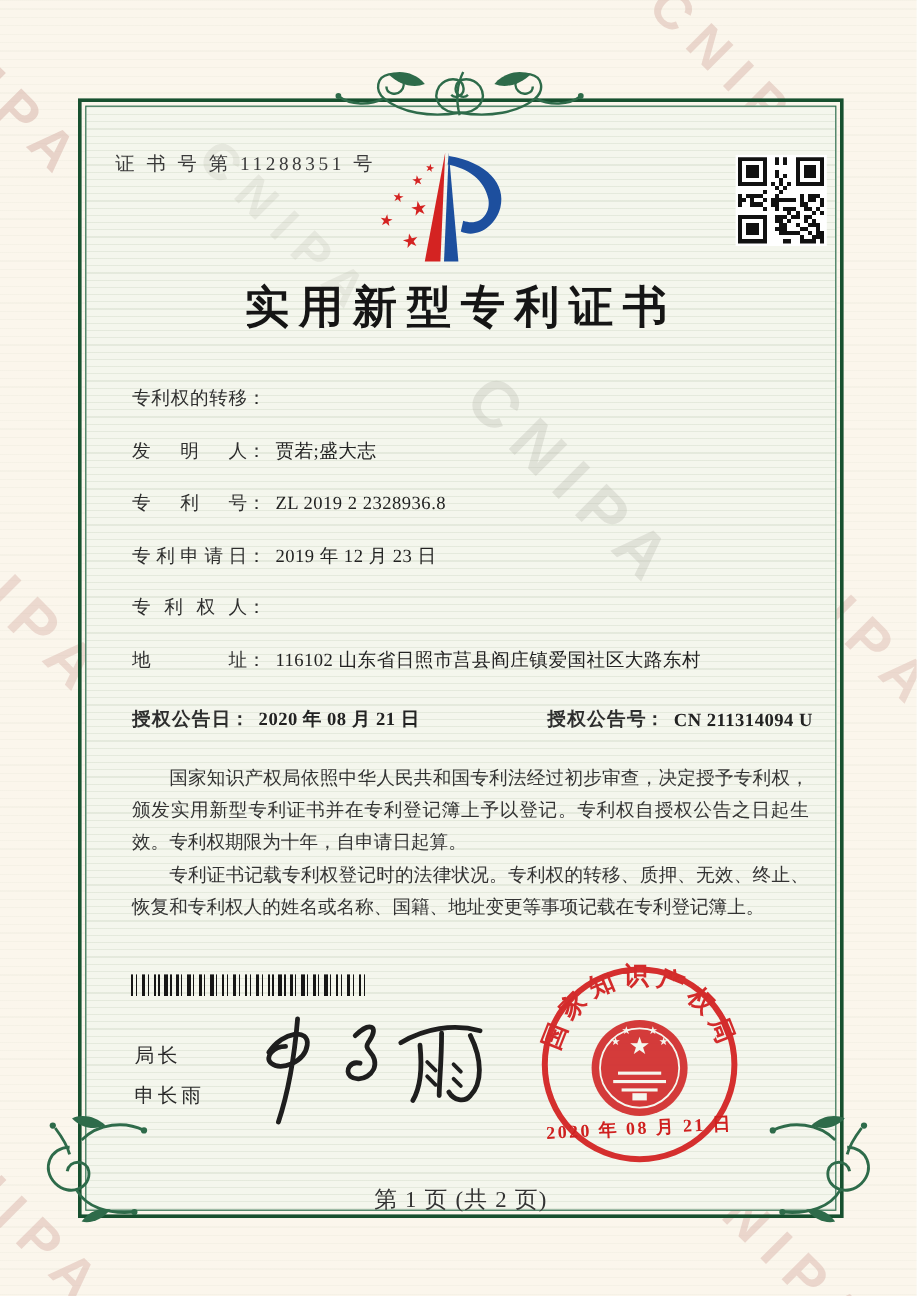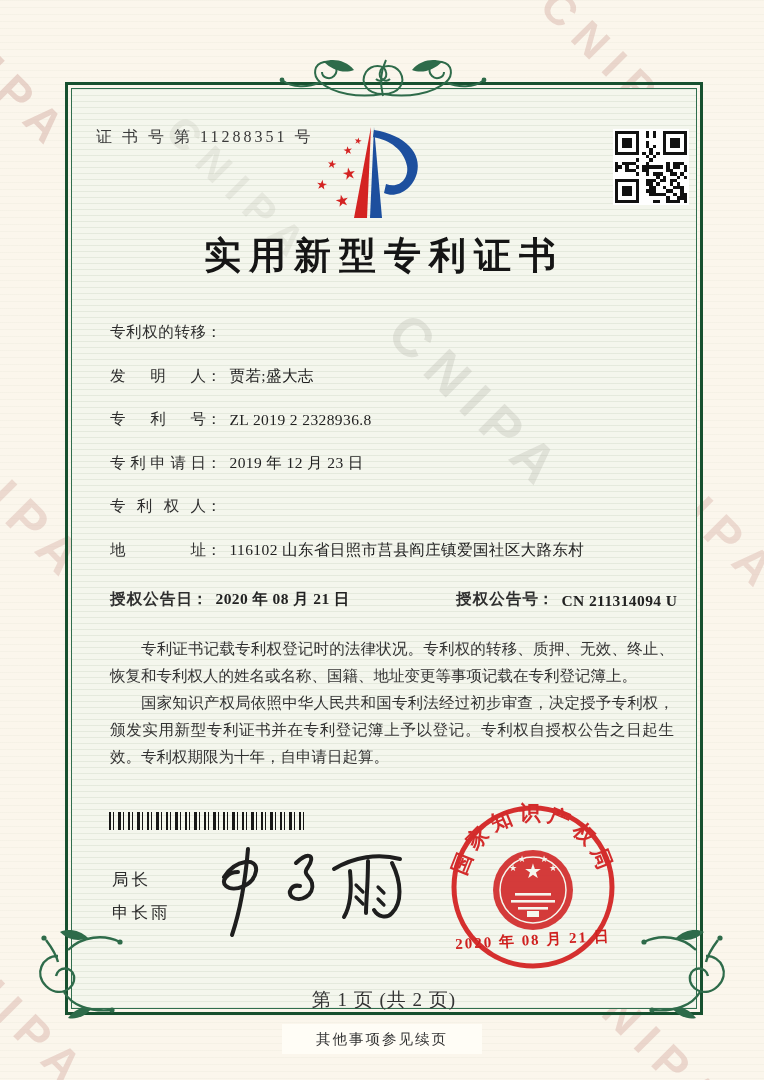--- a/index.html
+++ b/index.html
@@ -369,22 +369,22 @@
         <span class="f-value">2020 年 08 月 21 日</span>
         <span class="f-cell2">
           <span class="f-label">授权公告号</span>
             <span class="f-colon">：</span>
           <span class="f-value">CN 211314094 U</span>
         </span>
       </div>
     </div>
 
     <div class="body-text">
+      <p>国家知识产权局依照中华人民共和国专利法经过初步审查，决定授予专利权，颁发实用新型专利证书并在专利登记簿上予以登记。专利权自授权公告之日起生效。专利权期限为十年，自申请日起算。</p>
       <p>专利证书记载专利权登记时的法律状况。专利权的转移、质押、无效、终止、恢复和专利权人的姓名或名称、国籍、地址变更等事项记载在专利登记簿上。</p>
-      <p>国家知识产权局依照中华人民共和国专利法经过初步审查，决定授予专利权，颁发实用新型专利证书并在专利登记簿上予以登记。专利权自授权公告之日起生效。专利权期限为十年，自申请日起算。</p>
     </div>
 
     <div class="barcode"></div>
 
     <div class="signer signer-title">局长</div>
     <div class="signer signer-name">申长雨</div>
     <svg class="sig" viewBox="0 0 214 108">
       <g fill="none" stroke="#1e1e1e" stroke-width="4" stroke-linecap="round" stroke-linejoin="round">
         <path d="M14,38 C26,20 48,18 46,32 C44,46 24,54 16,47 C10,42 18,33 28,33"></path>
         <path d="M38,10 C36,34 32,66 22,96"></path>
@@ -459,14 +459,13 @@
       <path d="M36,64 C44,78 62,84 84,82"></path>
       <path d="M18,12 C24,20 28,26 30,34"></path>
       <path d="M60,10 C52,2 40,0 32,4 C40,12 50,14 60,10 Z" fill="#2e6b4a" stroke="none"></path>
       <path d="M64,80 C58,88 48,92 40,90 C46,82 54,78 64,80 Z" fill="#2e6b4a" stroke="none"></path>
       <circle cx="92" cy="14" r="2.6" fill="#2e6b4a" stroke="none"></circle>
       <circle cx="84" cy="82" r="2.6" fill="#2e6b4a" stroke="none"></circle>
       <circle cx="16" cy="10" r="2.6" fill="#2e6b4a" stroke="none"></circle>
     </g>
   </svg>
 
-  <div class="footer-note">其他事项参见续页</div>
 </div>
 
 </body></html>

